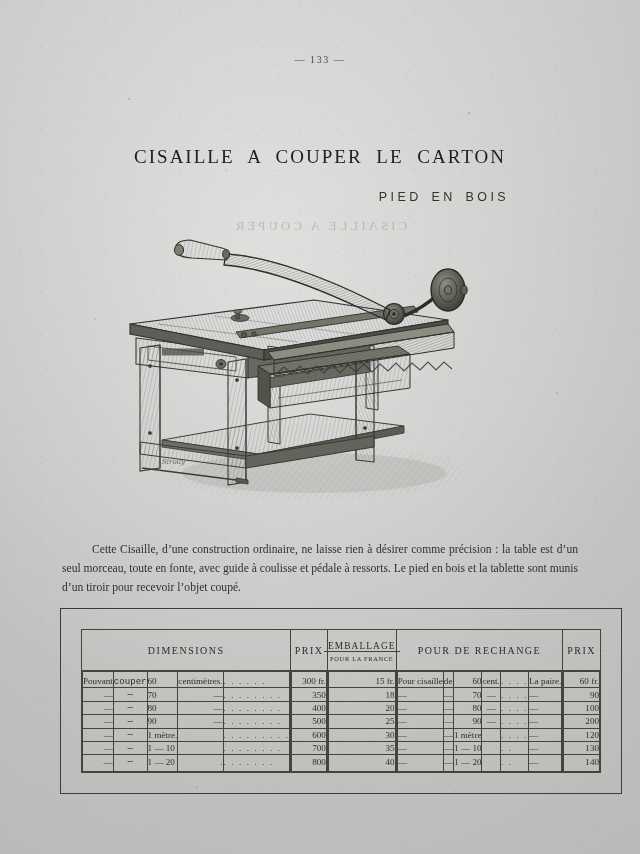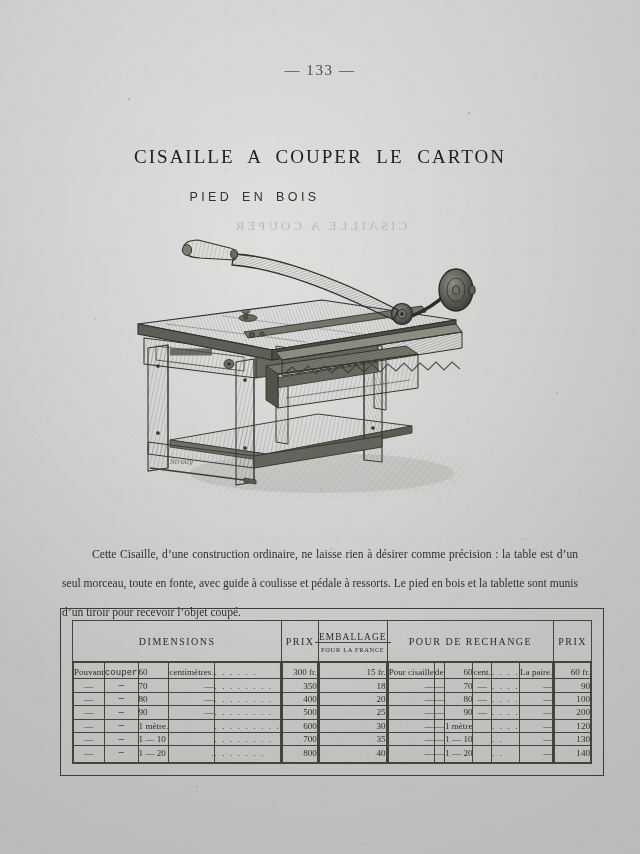--- a/index.html
+++ b/index.html
@@ -49,25 +49,25 @@
   .content {
     position: relative;
     z-index: 3;
     width: 640px;
     height: 854px;
   }
 
   
   .folio {
     position: absolute;
-    top: 62px;
+    top: 54px;
     left: 0;
     width: 640px;
     text-align: center;
-    font-size: 15px;
+    font-size: 10px;
     letter-spacing: 1.6px;
     color: #4a4a48;
   }
 
   
   .main-title {
     position: absolute;
     top: 133px;
     left: 0;
     width: 640px;
@@ -76,21 +76,21 @@
     letter-spacing: 2.0px;
     word-spacing: 7px;
     color: #1e1e1e;
     font-weight: 400;
   }
   .sub-title {
     position: absolute;
     top: 190px;
     left: 0;
     width: 509px;
-    text-align: center;
+    text-align: right;
     font-family: "Liberation Sans", "DejaVu Sans", sans-serif;
     font-size: 12.5px;
     letter-spacing: 3.4px;
     word-spacing: 3px;
     color: #33332f;
   }
 
   
   .ghost {
     position: absolute;
@@ -103,47 +103,47 @@
     color: rgba(138,138,132,0.42);
     transform: scaleX(-1);
     pointer-events: none;
     filter: blur(0.7px);
   }
 
   
   .engraving {
     position: absolute;
     top: 228px;
-    left: 126px;
+    left: 118px;
     width: 360px;
     height: 280px;
   }
   .engraving svg { display: block; width: 100%; height: 100%; }
 
   
   .body-text {
     position: absolute;
     top: 528px;
     left: 62px;
     width: 516px;
     font-size: 11.6px;
-    line-height: 29px;
+    line-height: 19px;
     text-align: justify;
     color: #303030;
     text-indent: 30px;
   }
 
   
   .table-wrap {
     position: absolute;
     top: 608px;
     left: 60px;
     width: 520px;
     border: 1px solid #3c3c3a;
-    padding: 11px;
+    padding: 20px;
     background: transparent;
   }
   table.price-table {
     width: 100%;
     border-collapse: collapse;
     font-size: 9.2px;
     color: #2c2c2a;
   }
   table.price-table td, table.price-table th {
     border: 1px solid #44443f;
@@ -179,36 +179,36 @@
     border: none;
     height: 12.4px;
     font-size: 9.1px;
     color: #2e2e2c;
     white-space: nowrap;
   }
   .rows tr:first-child td { padding-top: 3px; }
   .rows tr:last-child td { padding-bottom: 3px; }
 
   
-  .c-lead   { width: 52px; text-align: center;  padding-left: 10px; }
+  .c-lead   { width: 52px; text-align: right;  padding-left: 10px; }
   .c-mid    { width: 48px; text-align: center; font-family: Liberation Mono, monospace; }
   .c-val    { width: 44px; text-align: left; padding-left: 4px; }
   .c-dash2  { width: 26px; text-align: right; }
   .c-dots   { text-align: left; letter-spacing: 1.6px; color: #4e4e4a; padding-right: 8px; }
 
   
   .num { text-align: right; }
 
   
-  .b-lead  { width: 56px; text-align: right; padding-left: 8px; }
+  .b-lead  { width: 56px; text-align: left; padding-left: 8px; }
   .b-mid   { width: 34px; }
   .b-val   { width: 36px; text-align: right; }
   .b-unit  { width: 26px; text-align: center; }
   .b-dots  { width: 40px; text-align: left; letter-spacing: 1.6px; color: #4e4e4a; }
-  .b-pair  { width: 52px; text-align: right; padding-right: 9px; }
+  .b-pair  { width: 52px; padding-right: 9px; }
 </style>
 </head>
 <body>
 
 <div class="page"></div>
 <div class="grain"></div>
 
 <div class="speck" style="left:128px;top:98px;width:2px;height:2px;"></div>
 <div class="speck" style="left:468px;top:112px;width:1.5px;height:1.5px;"></div>
 <div class="speck" style="left:94px;top:318px;width:2px;height:2px;opacity:.6;"></div>

